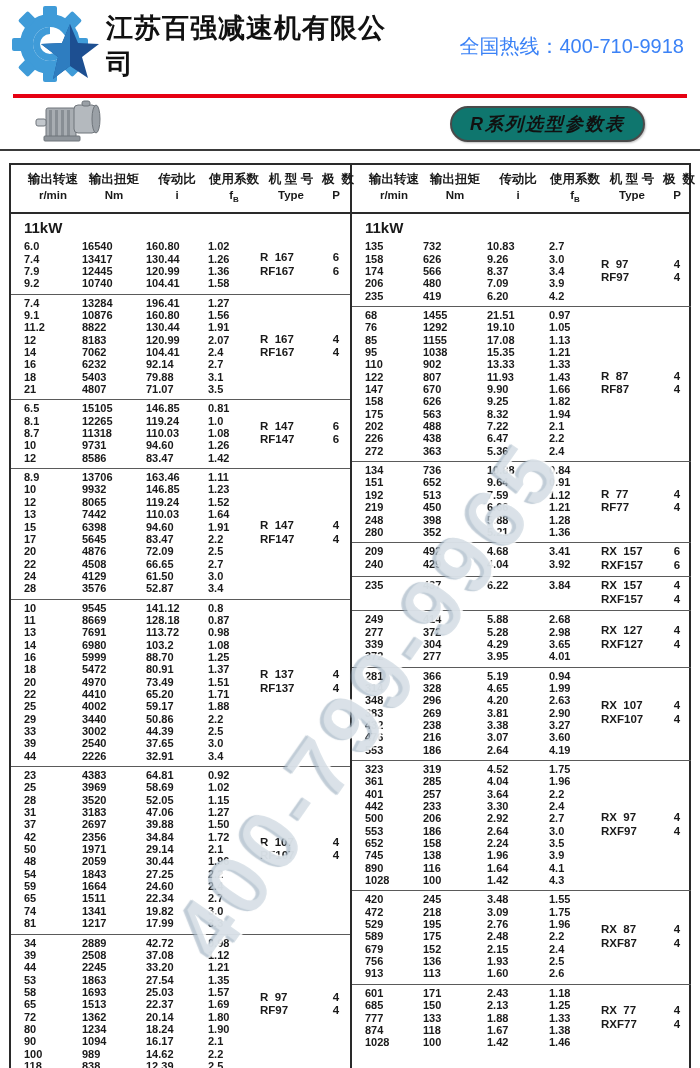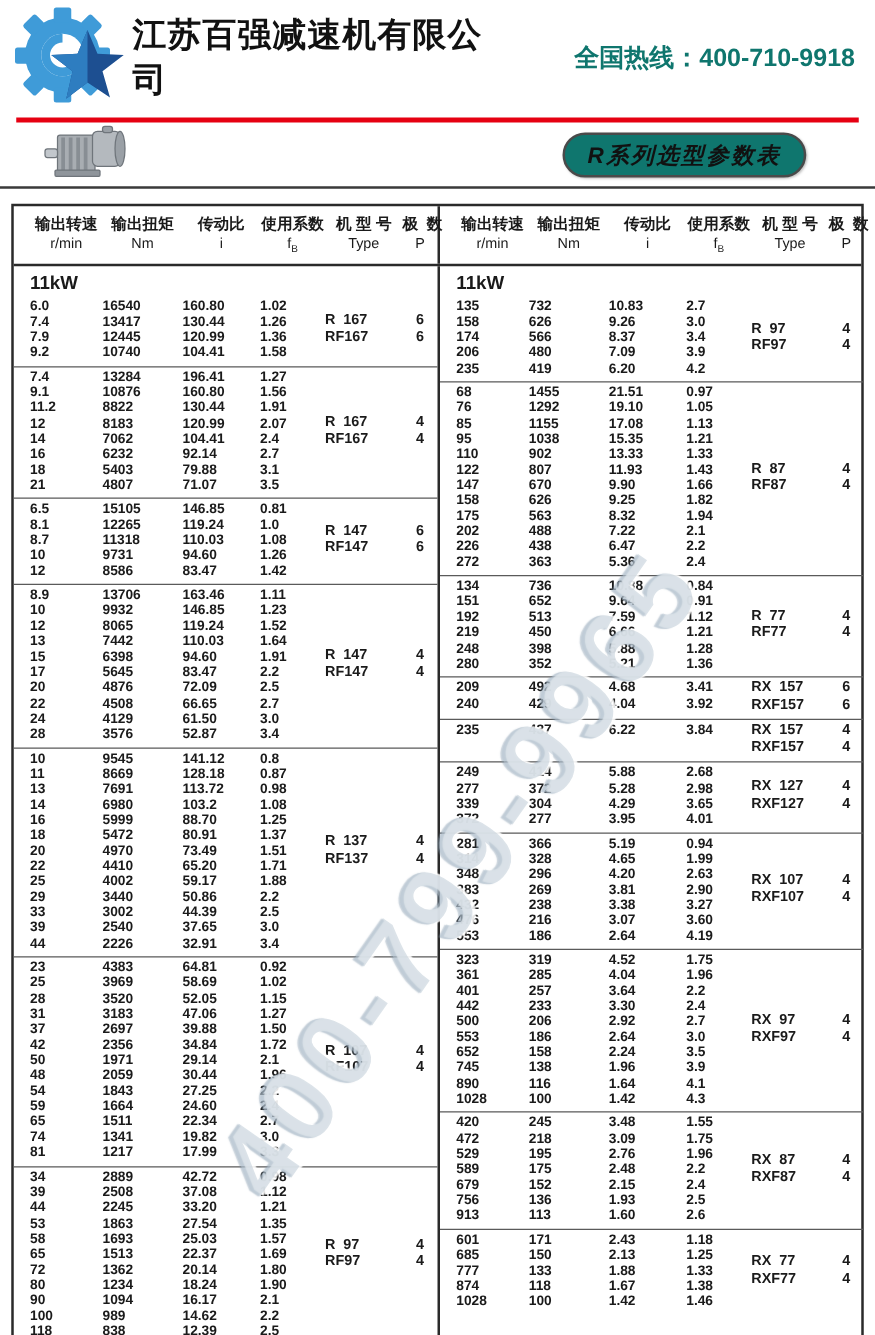--- a/index.html
+++ b/index.html
@@ -2,38 +2,38 @@
 <html><head>
 <meta charset="utf-8">
 <style>
   html,body{margin:0;padding:0;background:#fff;}
   .page{width:700px;height:1068px;overflow:hidden;position:relative;background:#fff;
         font-family:"Liberation Sans","DejaVu Sans",sans-serif;color:#1a1a1a;}
   
   .header{height:92px;display:flex;align-items:center;justify-content:space-between;padding:0 16px 0 10px;gap:46px;}
   .brand{display:flex;align-items:center;gap:4px;}
   .company{font-size:27px;font-weight:700;letter-spacing:1px;color:#111;}
-  .hotline{font-size:20px;font-weight:700;color:#0f766e;white-space:nowrap;text-align:center;}
+  .hotline{font-size:20px;font-weight:400;color:#3b82f6;white-space:nowrap;text-align:center;}
   .red-line{height:4px;background:#e60012;margin:2px 13px 0 13px;}
   .substrip{height:44px;margin:4px 0 3px;display:flex;align-items:center;justify-content:space-between;padding:0 55px 0 32px;}
   .badge{border:2px solid #4a4a4a;border-radius:18px;padding:4px 18px;background:#0f766e;
          box-shadow:1px 1px 2px rgba(0,0,0,.25);}
   .badge span{font-size:18px;font-weight:700;font-style:italic;letter-spacing:2px;color:#111;}
   .dark-line{height:2px;background:#3a3a3a;}
   
   :root{--c1:58px;--c2:64px;--c3:62px;--c4:52px;--c5:62px;--c6:28px;--padl:13px;}
   .table-wrap{margin:12px 9px 0 9px;border:2px solid #2a2a2a;}
   .thead{display:flex;border-bottom:2px solid #2a2a2a;}
   .thead-half{box-sizing:border-box;display:grid;grid-template-columns:var(--c1) var(--c2) var(--c3) var(--c4) var(--c5) var(--c6);
               padding:6px 0 5px var(--padl);}
   .thead-half.hl{width:341px;border-right:2px solid #2a2a2a;}
   .thead-half.hr{flex:1;}
   .hcell{text-align:center;}
   .hcn{font-size:12.5px;font-weight:700;white-space:pre;line-height:17px;}
-  .hunit{font-size:11.5px;font-weight:400;line-height:15px;}
+  .hunit{font-size:11.5px;font-weight:700;line-height:15px;}
   .hunit sub{font-size:8px;}
   .tbody{display:flex;align-items:stretch;}
   .half{box-sizing:border-box;}
   .half.left{width:341px;border-right:2px solid #2a2a2a;}
   .half.right{flex:1;}
   .power{font-size:15px;font-weight:700;padding:5px 0 2px var(--padl);}
   .group{display:flex;padding:2px 0 4px;}
   .group + .group{border-top:1px solid #5a5a5a;}
   .rows{width:calc(var(--padl) + var(--c1) + var(--c2) + var(--c3) + var(--c4));}
   .row{display:grid;grid-template-columns:var(--c1) var(--c2) var(--c3) var(--c4);padding-left:var(--padl);}

